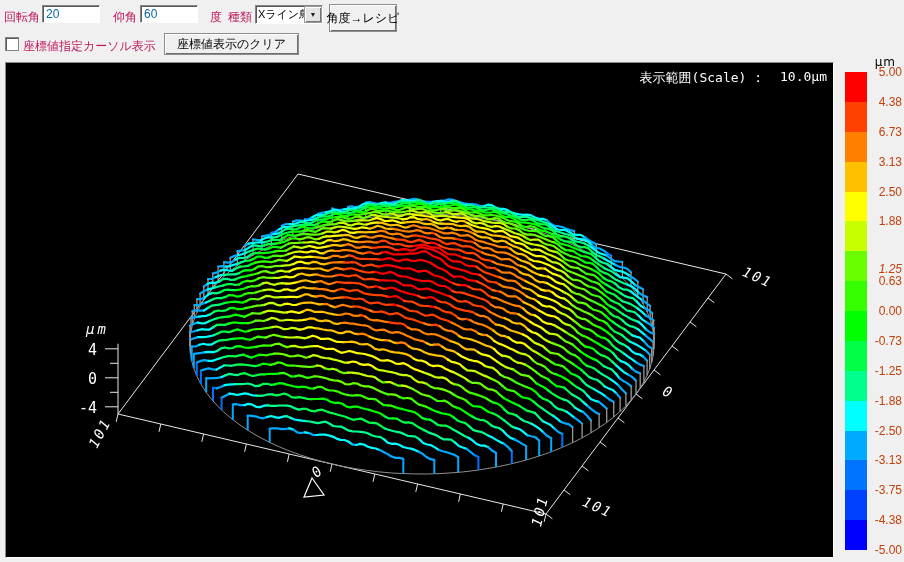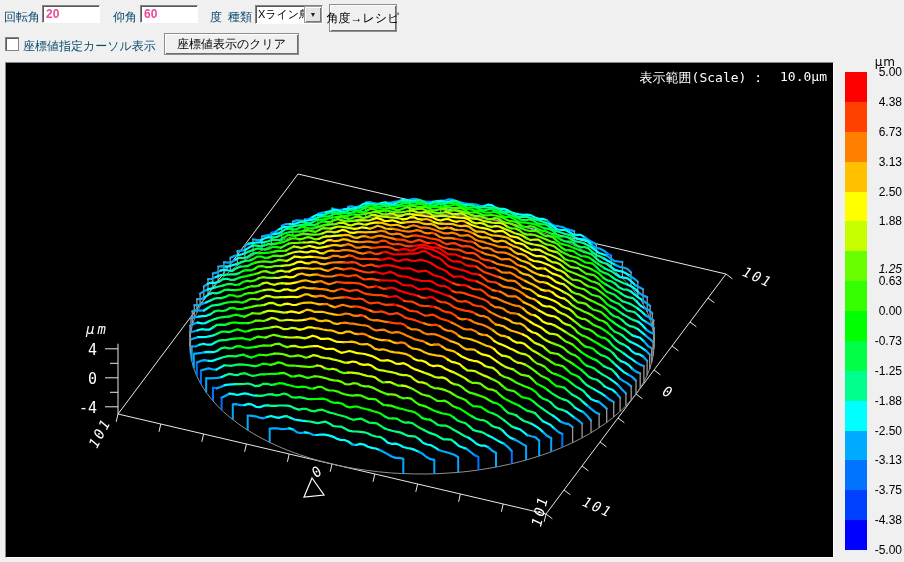--- a/index.html
+++ b/index.html
@@ -1,21 +1,21 @@
 <!DOCTYPE html>
 <html><head>
 <meta charset="utf-8">
 <style>
   html,body{margin:0;padding:0;width:904px;height:562px;background:#f0f0f0;overflow:hidden;
             font-family:"Liberation Sans","DejaVu Sans",sans-serif;}
   .abs{position:absolute;}
-  .uilabel{font-size:12px;color:#0c4a6e;white-space:nowrap;}
+  .uilabel{font-size:12px;color:#be185d;white-space:nowrap;}
   .tinput{background:#fff;border:1px solid #848484;border-right-color:#fff;border-bottom-color:#fff;
           box-shadow:inset 1px 1px 0 #5a5a5a, inset -1px -1px 0 #fff;
-          font-size:12px;color:#ec4899;padding:1px 3px;font-family:"Liberation Sans",sans-serif;font-weight:bold;}
+          font-size:12px;color:#0369a1;padding:1px 3px;font-family:"Liberation Sans",sans-serif;}
   .btn{background:#f0f0f0;border:1px solid #8e8e8e;
        box-shadow:inset 1px 1px 0 #ffffff, inset -1px -1px 0 #6d6d6d;
        font-size:12px;color:#000;display:flex;align-items:center;justify-content:center;
        white-space:nowrap;cursor:pointer;}
   .combo{background:#fff;border:1px solid #848484;border-right-color:#fff;border-bottom-color:#fff;
          box-shadow:inset 1px 1px 0 #5a5a5a, inset -1px -1px 0 #fff;display:flex;align-items:center;}
   .combo-text{flex:1;font-size:11px;padding-left:2px;white-space:nowrap;overflow:hidden;}
   .combo-arrow{width:16px;height:15px;margin:0px;background:#e4e4e4;border:1px solid #9a9a9a;
                box-shadow:inset 1px 1px 0 #fff, inset -1px -1px 0 #777;
                display:flex;align-items:center;justify-content:center;font-size:7px;color:#222;}
@@ -24,21 +24,21 @@
   #plot-area{left:5px;top:62px;width:827px;height:494px;background:#000;
              border:1px solid;border-color:#8a8a8a #fff #fff #8a8a8a;}
   .plot-label{position:absolute;color:#fff;font-family:"DejaVu Sans Mono",monospace;
               font-style:italic;font-size:14px;letter-spacing:2px;white-space:nowrap;}
   .zlabel{position:absolute;color:#fff;font-family:"DejaVu Sans Mono",monospace;
           font-size:15px;font-style:normal;text-align:right;white-space:nowrap;}
   #scale-row{position:absolute;right:6px;top:6px;display:flex;gap:18px;color:#fff;
              font-family:"DejaVu Sans Mono",monospace;font-size:13px;}
   #colorbar-bar{left:845px;top:72px;width:22px;height:478px;display:flex;flex-direction:column;}
   #colorbar-bar div{flex:1;}
-  .cb-label{position:absolute;left:864px;width:38px;text-align:right;font-size:12px;color:#000000;
+  .cb-label{position:absolute;left:864px;width:38px;text-align:right;font-size:12px;color:#c2410c;
             font-family:"Liberation Sans",sans-serif;}
   #cb-unit{left:866px;top:55px;width:30px;text-align:right;font-size:12px;color:#000;
            font-family:"DejaVu Sans",sans-serif;letter-spacing:1px;}
 </style>
 </head>
 <body>
 
 <span class="abs uilabel" style="left:4px;top:9px">回転角</span>
 <input class="abs tinput" style="left: 42px; top: 5px; width: 50px; height: 14px;" value="20">
 <span class="abs uilabel" style="left:113px;top:9px">仰角</span>

